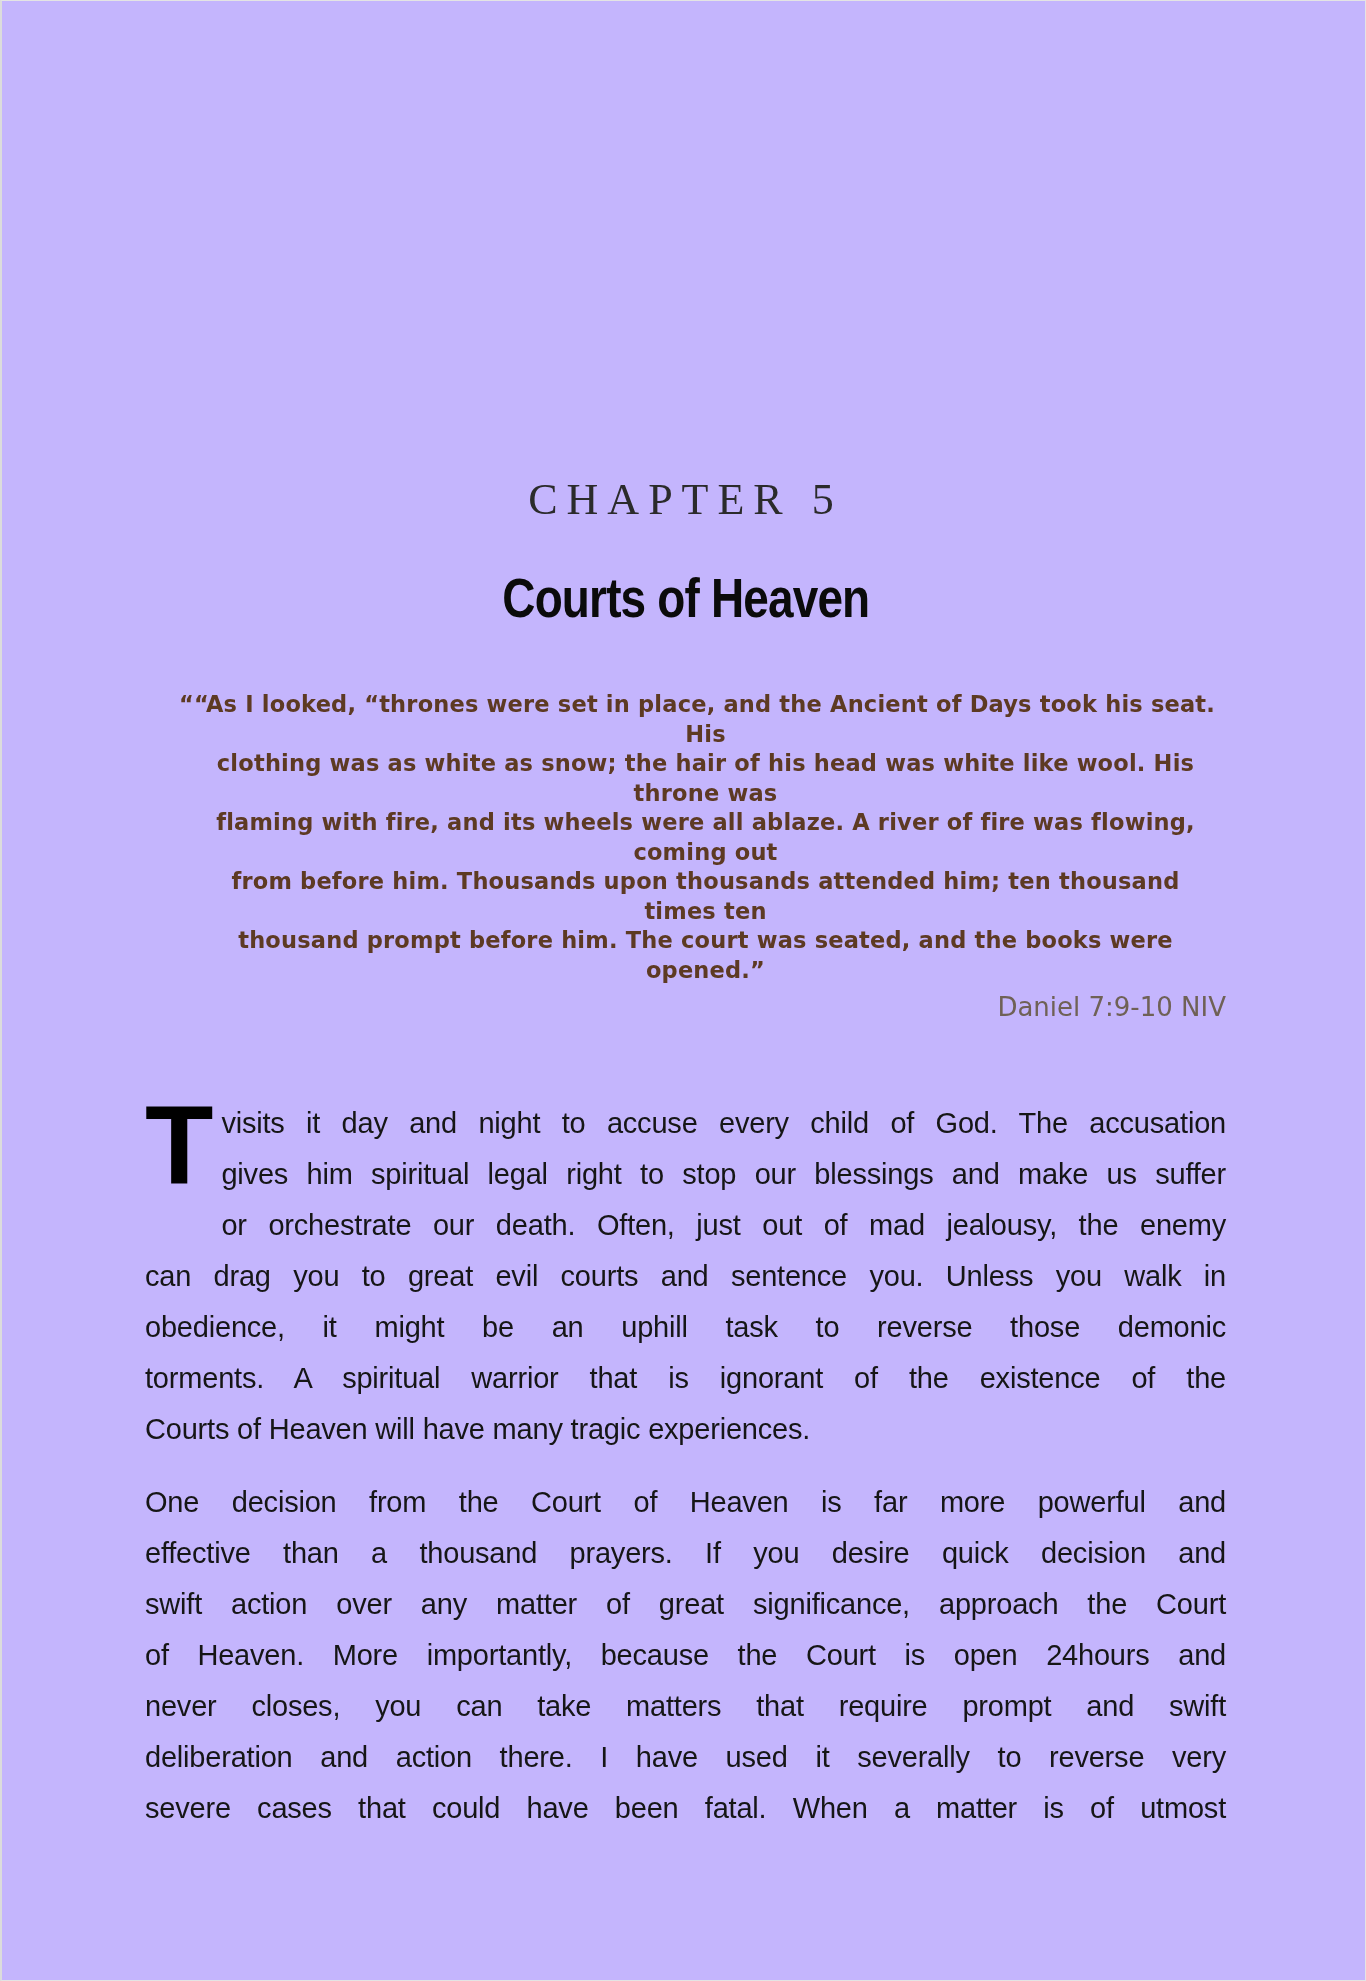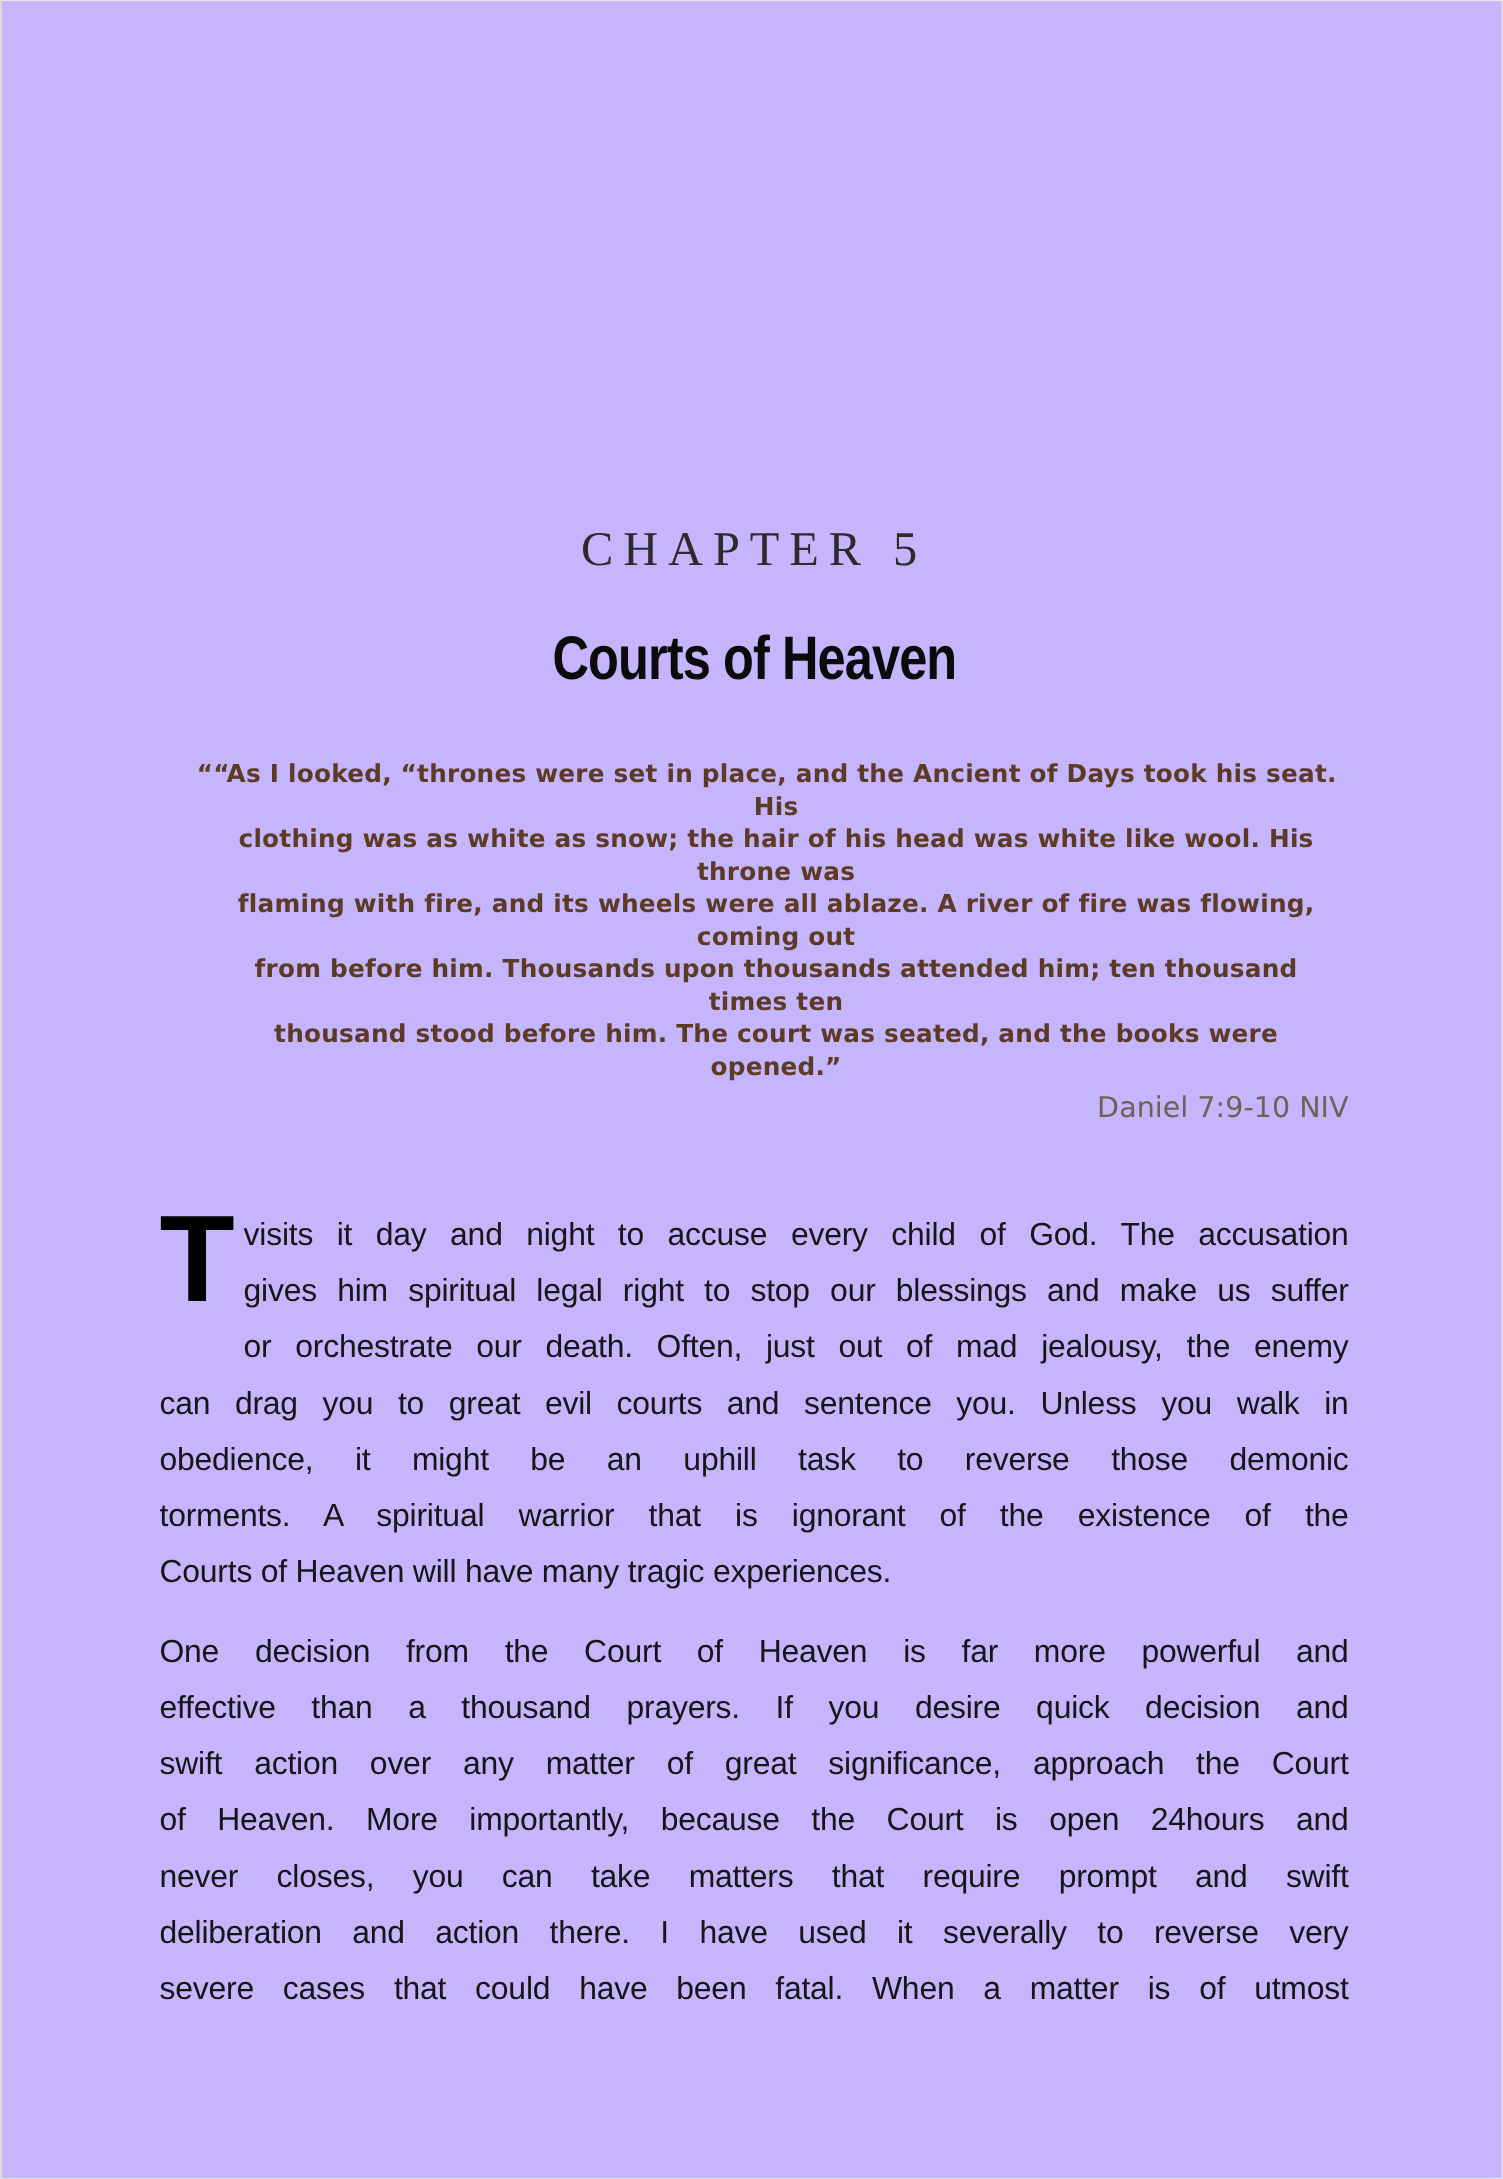--- a/index.html
+++ b/index.html
@@ -102,21 +102,21 @@
 
     <h1 class="h-chapter">CHAPTER 5</h1>
 
     <h2 class="h-title"><span class="condense">Courts of Heaven</span></h2>
 
     <div class="quote">
       <div class="qline first">““As I looked, “thrones were set in place, and the Ancient of Days took his seat. His</div>
       <div class="qline">clothing was as white as snow; the hair of his head was white like wool. His throne was</div>
       <div class="qline">flaming with fire, and its wheels were all ablaze. A river of fire was flowing, coming out</div>
       <div class="qline">from before him. Thousands upon thousands attended him; ten thousand times ten</div>
-      <div class="qline">thousand stood before him. The court was seated, and the books were opened.”</div>
+      <div class="qline">thousand prompt before him. The court was seated, and the books were opened.”</div>
     </div>
 
     <div class="citation">Daniel 7:9-10 NIV</div>
 
     <div class="body-para para1">
       <span class="dropcap">T</span>
       <div class="bline">visits it day and night to accuse every child of God. The accusation</div>
       <div class="bline">gives him spiritual legal right to stop our blessings and make us suffer</div>
       <div class="bline">or orchestrate our death. Often, just out of mad jealousy, the enemy</div>
       <div class="bline">can drag you to great evil courts and sentence you. Unless you walk in</div>

